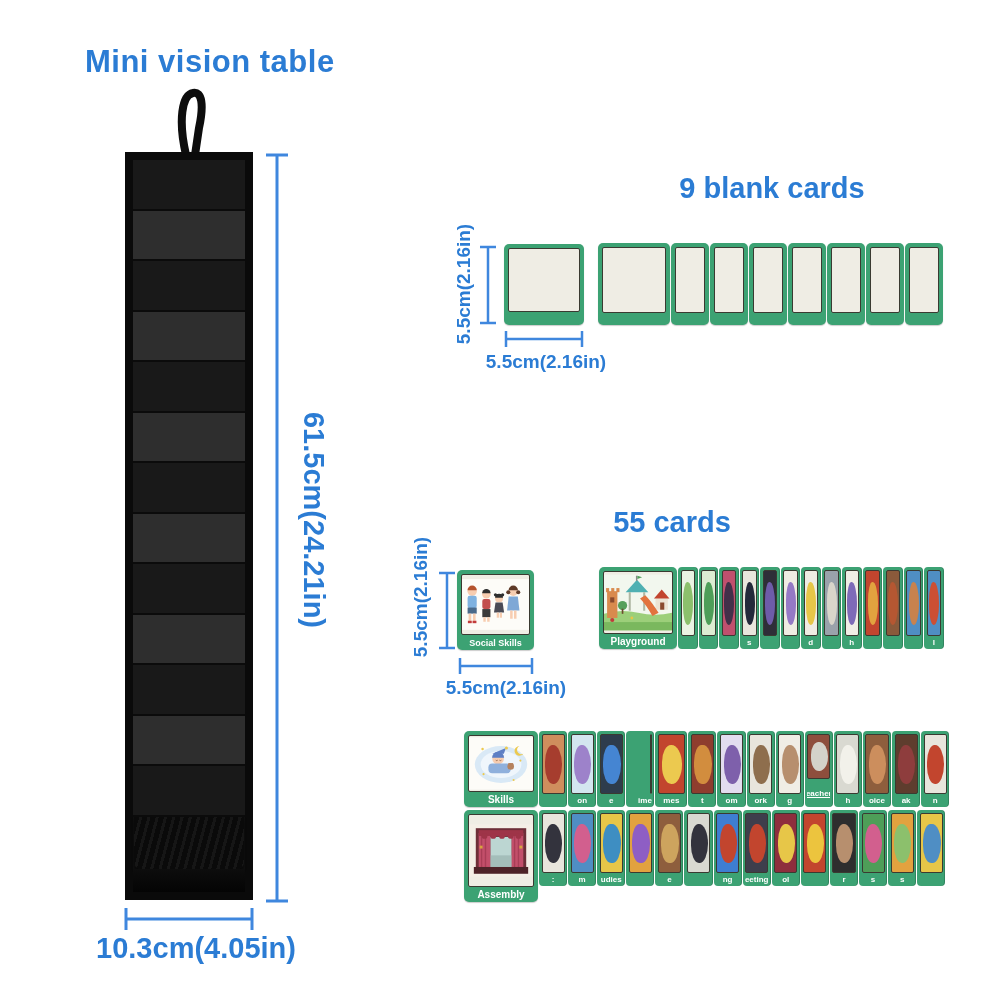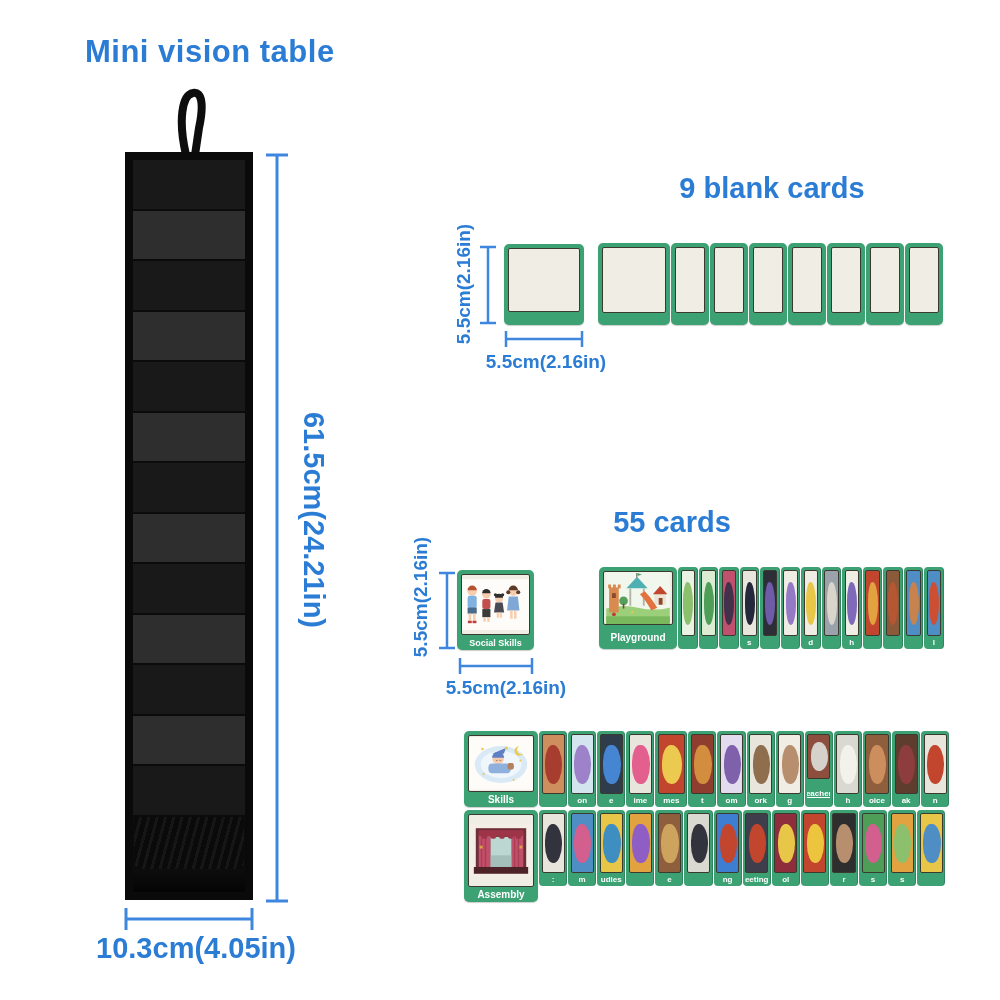--- a/index.html
+++ b/index.html
@@ -38,21 +38,21 @@
          padding:2.5px 2.5px 0;margin-left:1px;box-shadow:inset -1px 0 0 rgba(0,0,0,.18)}
   .pcard-face{flex:1;border:1px solid #3a3a31;border-radius:2px;position:relative;overflow:hidden}
   .pcard-blob{position:absolute;left:12%;top:18%;width:82%;height:66%;border-radius:46% 54% 52% 48%}
   .pcard-strip{flex:none;display:flex;align-items:center;justify-content:center;color:#fff;
                font-weight:bold;overflow:hidden;white-space:nowrap}
   .dimsvg{display:block}
 </style>
 </head>
 <body>
 
-<div class="abs blue h1" style="left:85px;top:34px">Mini vision table</div>
+<div class="abs blue h1" style="left:85px;top:44px">Mini vision table</div>
 
 <svg class="abs" style="left:168px;top:88px" width="64" height="70" viewBox="0 0 64 70">
   <path d="M18 67 C10 32 14 7 25 5 C34 3 36 17 31 40 L27 67" fill="none" stroke="#0d0d0d" stroke-width="8" stroke-linecap="round"></path>
 </svg>
 <div class="abs" id="org-body">
   <div id="org-pockets" style="display:flex;flex-direction:column;flex:none">
       <div class="band d"></div>
       <div class="band g"></div>
       <div class="band d"></div>
       <div class="band g"></div>
@@ -213,21 +213,21 @@
           <rect x="50" y="23" width="12" height="11" fill="#ece4d4"></rect>
           <polygon points="48.5,23 63.5,23 56,14.5" fill="#c2452e"></polygon>
           <rect x="54.5" y="27" width="4" height="7" fill="#8a4a2e"></rect>
           <path d="M40 20 C46 26 49 31 53 37 L47 40 C43 33 39 27 35 23 Z" fill="#e2733e"></path>
           <circle cx="18" cy="30" r="4.5" fill="#57a05c"></circle>
           <rect x="17.2" y="33" width="1.6" height="5" fill="#6e4a2e"></rect>
           <circle cx="8" cy="44" r="2" fill="#c23b3b"></circle>
           <circle cx="27" cy="42" r="1.4" fill="#e7c648"></circle>
         </svg>
       </div>
-      <div class="card-strip" style="height:24px;font-size:10px">Playground</div>
+      <div class="card-strip" style="height:15px;font-size:10px">Playground</div>
     </div>
     <div class="pcard" style="width: 19.5px;">
       <div class="pcard-face" style="background: rgb(234, 243, 227);">
         <span class="pcard-blob" style="background: rgb(140, 192, 108);"></span>
       </div>
       <div class="pcard-strip" style="height: 13px; font-size: 8px;"></div>
     </div>
     <div class="pcard" style="width: 19.5px;">
       <div class="pcard-face" style="background: rgb(220, 236, 210);">
         <span class="pcard-blob" style="background: rgb(78, 158, 88);"></span>
@@ -337,21 +337,21 @@
         <span class="pcard-blob" style="background: rgb(157, 130, 202);"></span>
       </div>
       <div class="pcard-strip" style="height: 13px; font-size: 8px;">on</div>
     </div>
     <div class="pcard" style="width: 28.1px;">
       <div class="pcard-face" style="background: rgb(46, 60, 76);">
         <span class="pcard-blob" style="background: rgb(69, 133, 210);"></span>
       </div>
       <div class="pcard-strip" style="height: 13px; font-size: 8px;">e</div>
     </div>
-    <div class="pcard" style="width: 28.1px;">
+    <div class="pcard" style="width: 28.1px; align-items: flex-end;">
       <div class="pcard-face" style="background: rgb(232, 229, 220);">
         <span class="pcard-blob" style="background: rgb(226, 95, 142);"></span>
       </div>
       <div class="pcard-strip" style="height: 13px; font-size: 8px;">ime</div>
     </div>
     <div class="pcard" style="width: 32px;">
       <div class="pcard-face" style="background: rgb(194, 69, 46);">
         <span class="pcard-blob" style="background: rgb(236, 201, 79);"></span>
       </div>
       <div class="pcard-strip" style="height: 13px; font-size: 8px;">mes</div>

